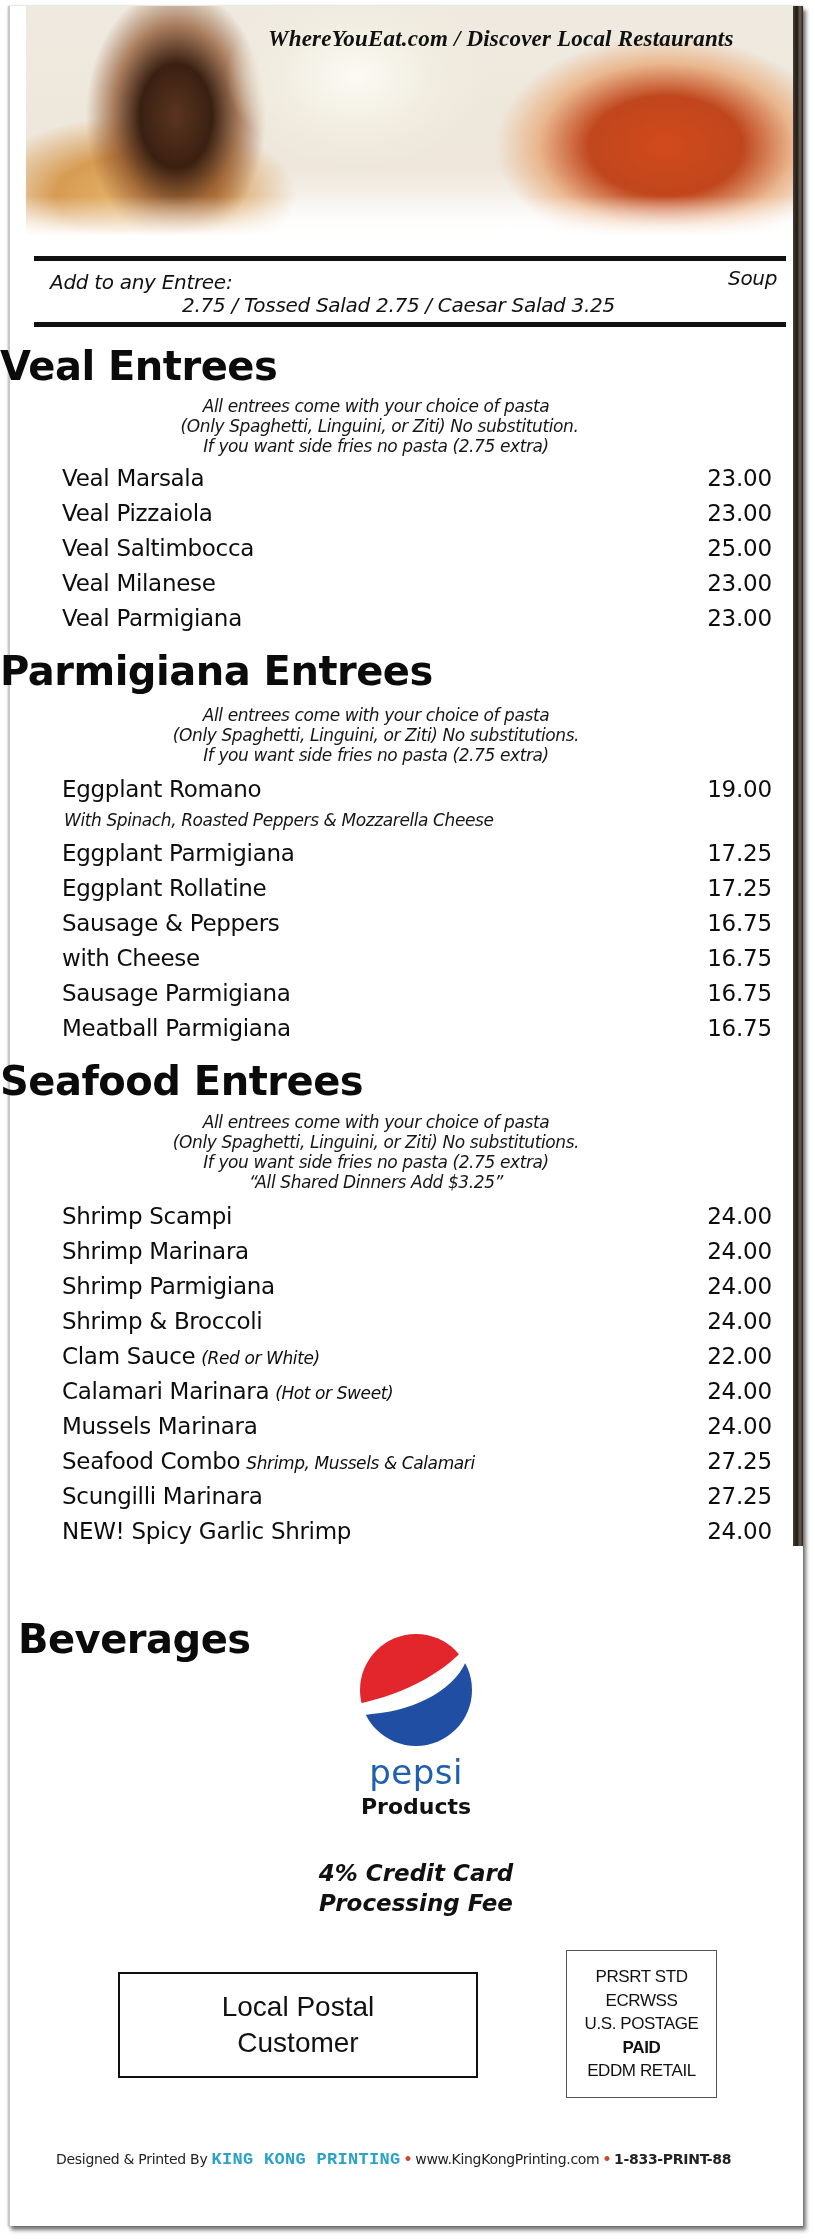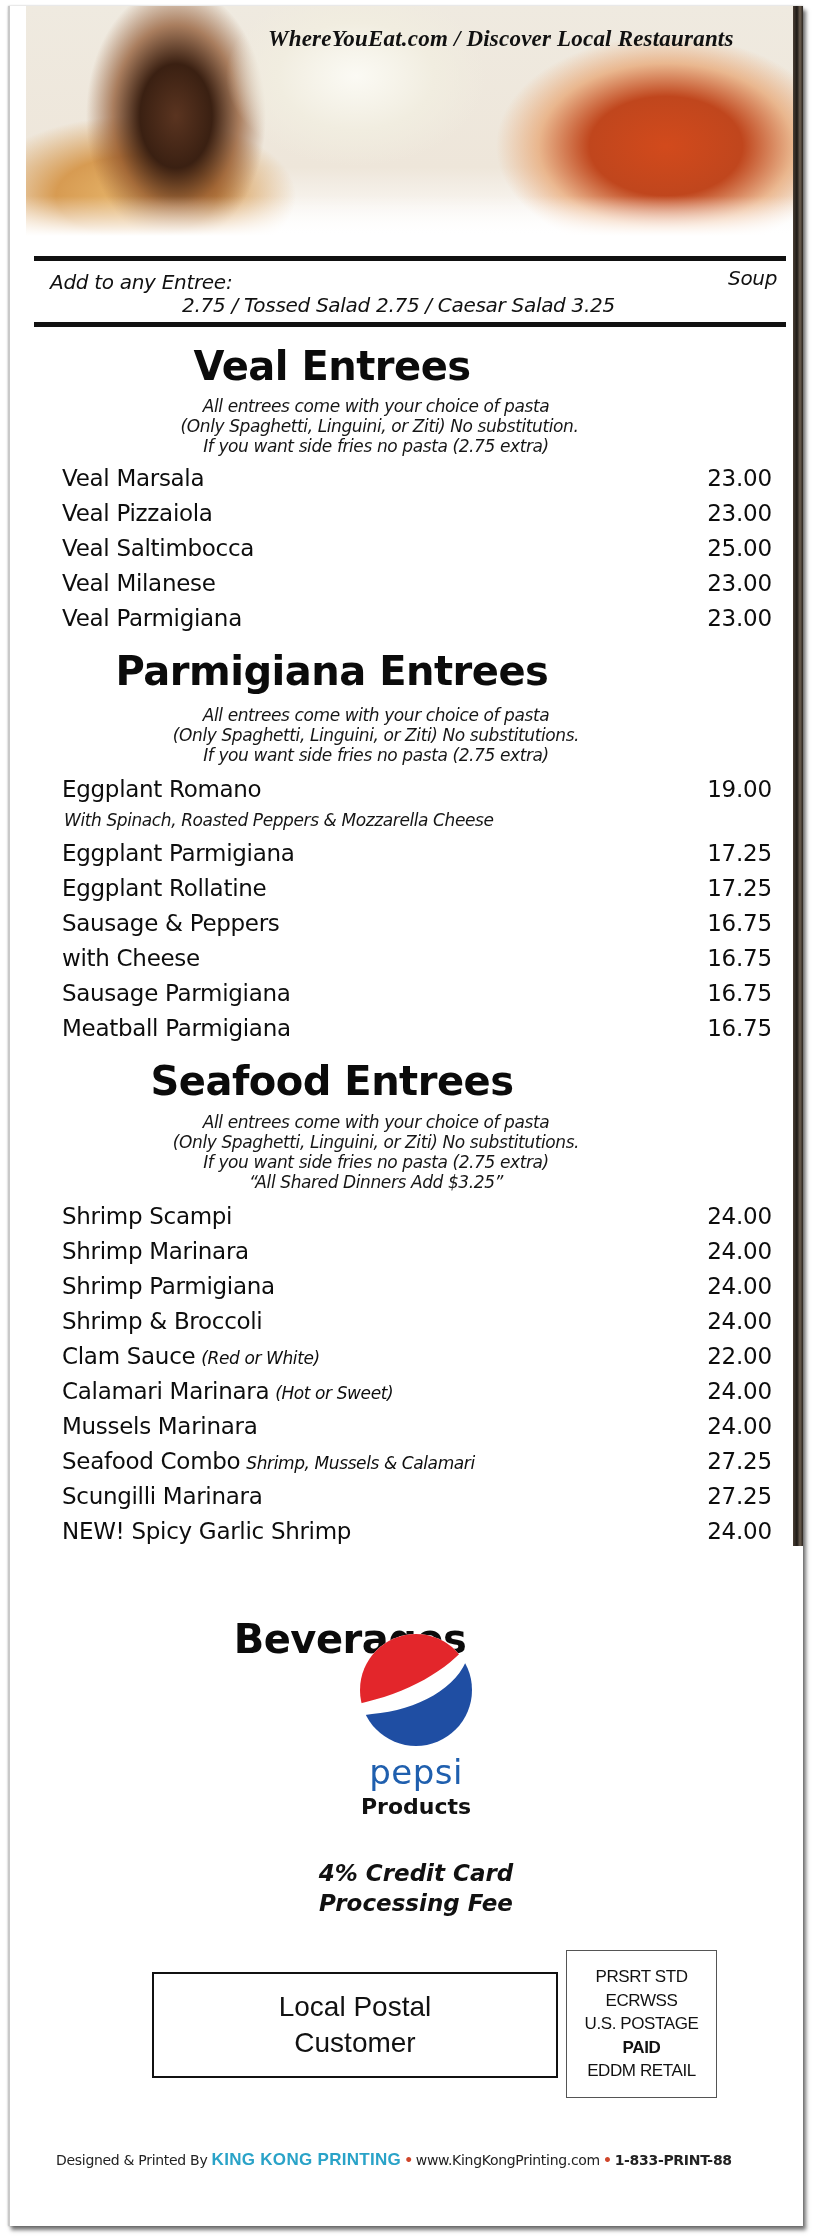--- a/index.html
+++ b/index.html
@@ -39,21 +39,21 @@
   }
 
   
   .rule { position: absolute; left: 34px; width: 752px; height: 5px; background: #111; }
   .addon-label { position: absolute; left: 42px; top: 270px; font-style: italic; font-size: 20px; letter-spacing: -0.3px; margin-left: 8px; }
   .addon-soup  { position: absolute; left: 728px; top: 266px; font-style: italic; font-size: 20px; letter-spacing: -0.3px; }
   .addon-prices{ position: absolute; left: 182px; top: 293px; font-style: italic; font-size: 20px; letter-spacing: -0.3px; }
 
   
   .section-title {
-    position: absolute; left: 0; width: 664px; text-align: center;
+    position: absolute; left: 0; width: 664px; text-align: left;
     font-weight: bold; font-size: 40px; letter-spacing: -0.5px; color: #0b0b0b;
   }
   .section-note {
     position: absolute; left: 0; width: 752px; text-align: center;
     font-style: italic; font-size: 17px; line-height: 21px; color: #161616; letter-spacing: -0.4px;
   }
   .item {
     position: absolute; left: 62px; width: 710px; height: 30px;
     display: flex; justify-content: space-between; align-items: baseline;
     font-size: 23px; color: #0d0d0d; letter-spacing: -0.3px;
@@ -64,36 +64,36 @@
   .item-desc { position: absolute; left: 64px; font-style: italic; font-size: 17px; letter-spacing: -0.4px; color: #151515; }
 
   
   .pepsi-logo { position: absolute; left: 358px; top: 1632px; width: 116px; height: 116px; }
   .pepsi-word { position: absolute; left: 0; width: 832px; top: 1752px; text-align: center; font-size: 34px; color: #1f5fae; letter-spacing: 0.5px; }
   .products  { position: absolute; left: 0; width: 832px; top: 1794px; text-align: center; font-size: 22px; font-weight: bold; color: #111; }
   .fee { position: absolute; left: 0; width: 832px; text-align: center; font-size: 23px; font-weight: bold; font-style: italic; color: #111; }
 
   
   .postal-box {
-    position: absolute; left: 118px; top: 1972px; width: 406px; height: 106px;
+    position: absolute; left: 118px; top: 1972px; width: 360px; height: 106px;
     border: 2px solid #111; display: flex; flex-direction: column; align-items: center; justify-content: center;
-    font-family: "Liberation Sans", sans-serif; font-size: 28px; line-height: 36px; color: #111; margin-left: 34px;
+    font-family: "Liberation Sans", sans-serif; font-size: 28px; line-height: 36px; color: #111;
   }
   .permit-box {
     position: absolute; left: 566px; top: 1950px; width: 151px; height: 148px;
     border: 1px solid #555; display: flex; flex-direction: column; align-items: center; justify-content: center;
     font-family: "Liberation Sans", sans-serif; font-size: 17px; line-height: 23.5px; color: #111; letter-spacing: -0.4px;
   }
   .permit-box .bold { font-weight: bold; text-align: center; }
 
   .footer {
     position: absolute; left: 56px; top: 2150px; width: 720px; white-space: nowrap;
     font-size: 14px; color: #222; letter-spacing: -0.3px;
   }
-  .footer .brand { font-family: Liberation Sans, sans-serif; font-weight: bold; font-size: 17px; color: #2aa3c8; letter-spacing: 0.3px; }
+  .footer .brand { font-family: Liberation Mono, monospace; font-weight: bold; font-size: 17px; color: #2aa3c8; letter-spacing: 0.3px; }
   .footer .dot { color: #d0462b; font-weight: bold; margin: 0 3px; }
   .footer .phone { font-weight: bold; }
 </style>
 </head>
 <body>
 
 <div class="page"></div>
 <div class="edge-right"></div>
 
 <div class="hero"></div>

